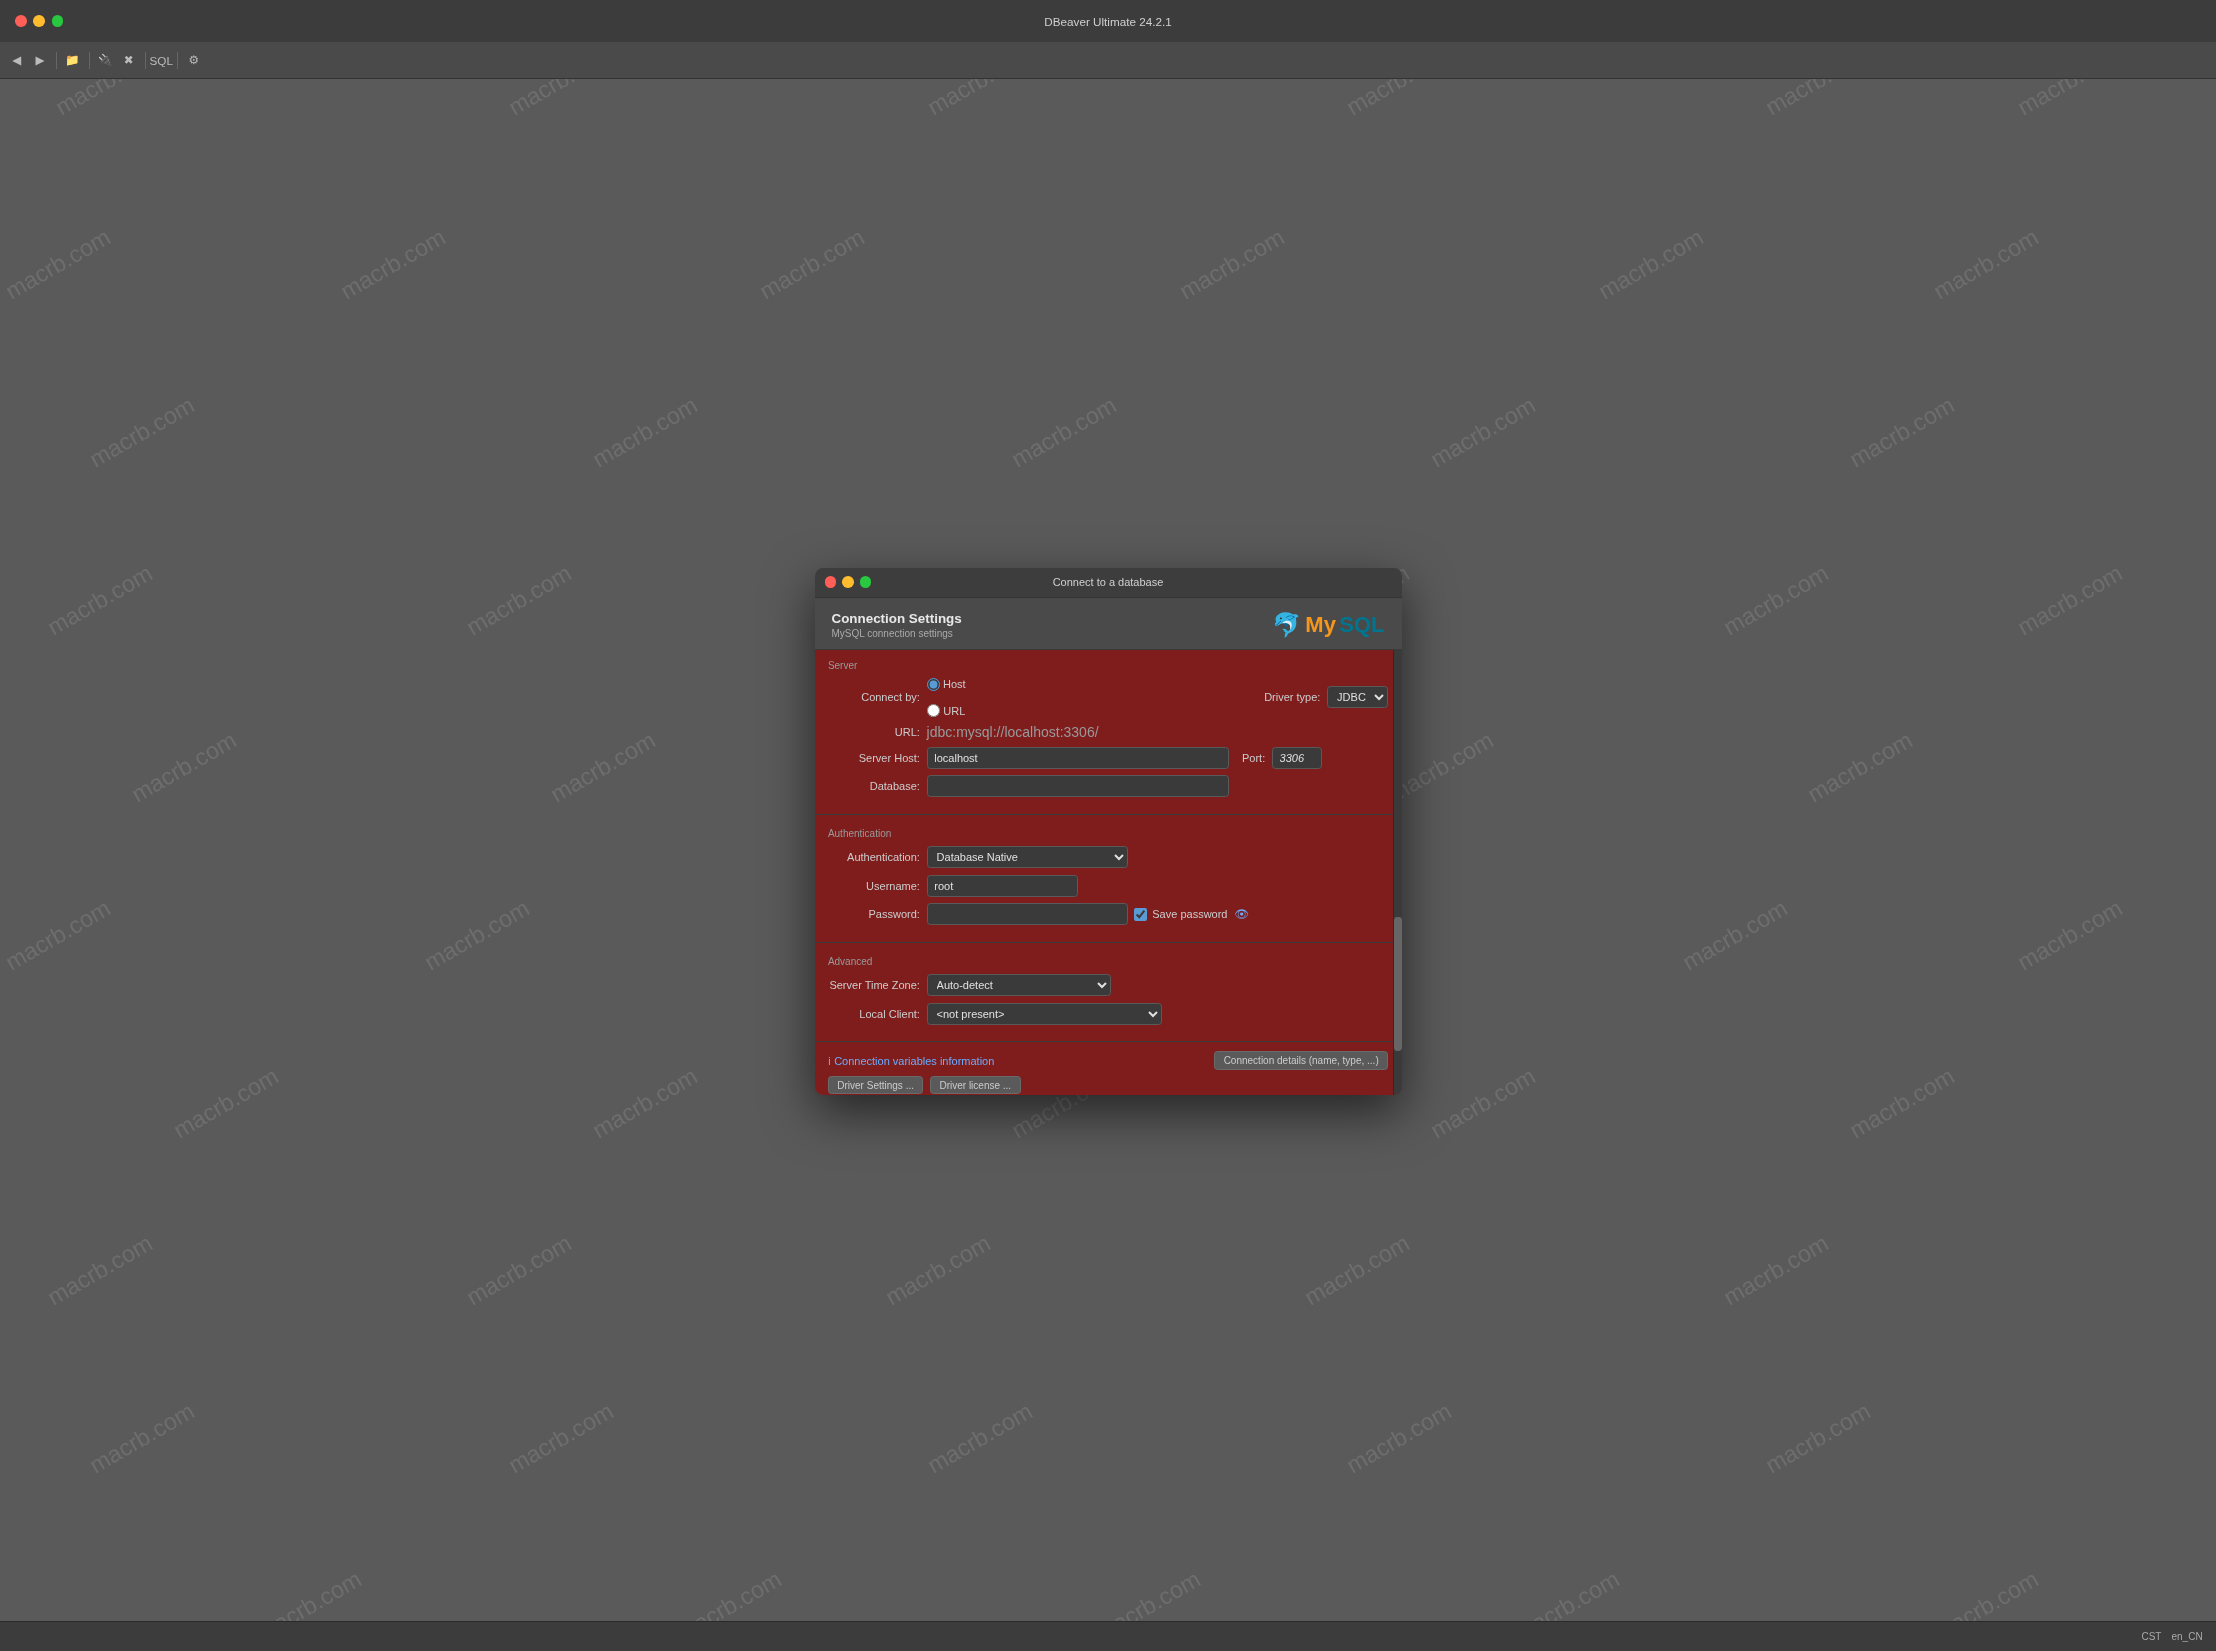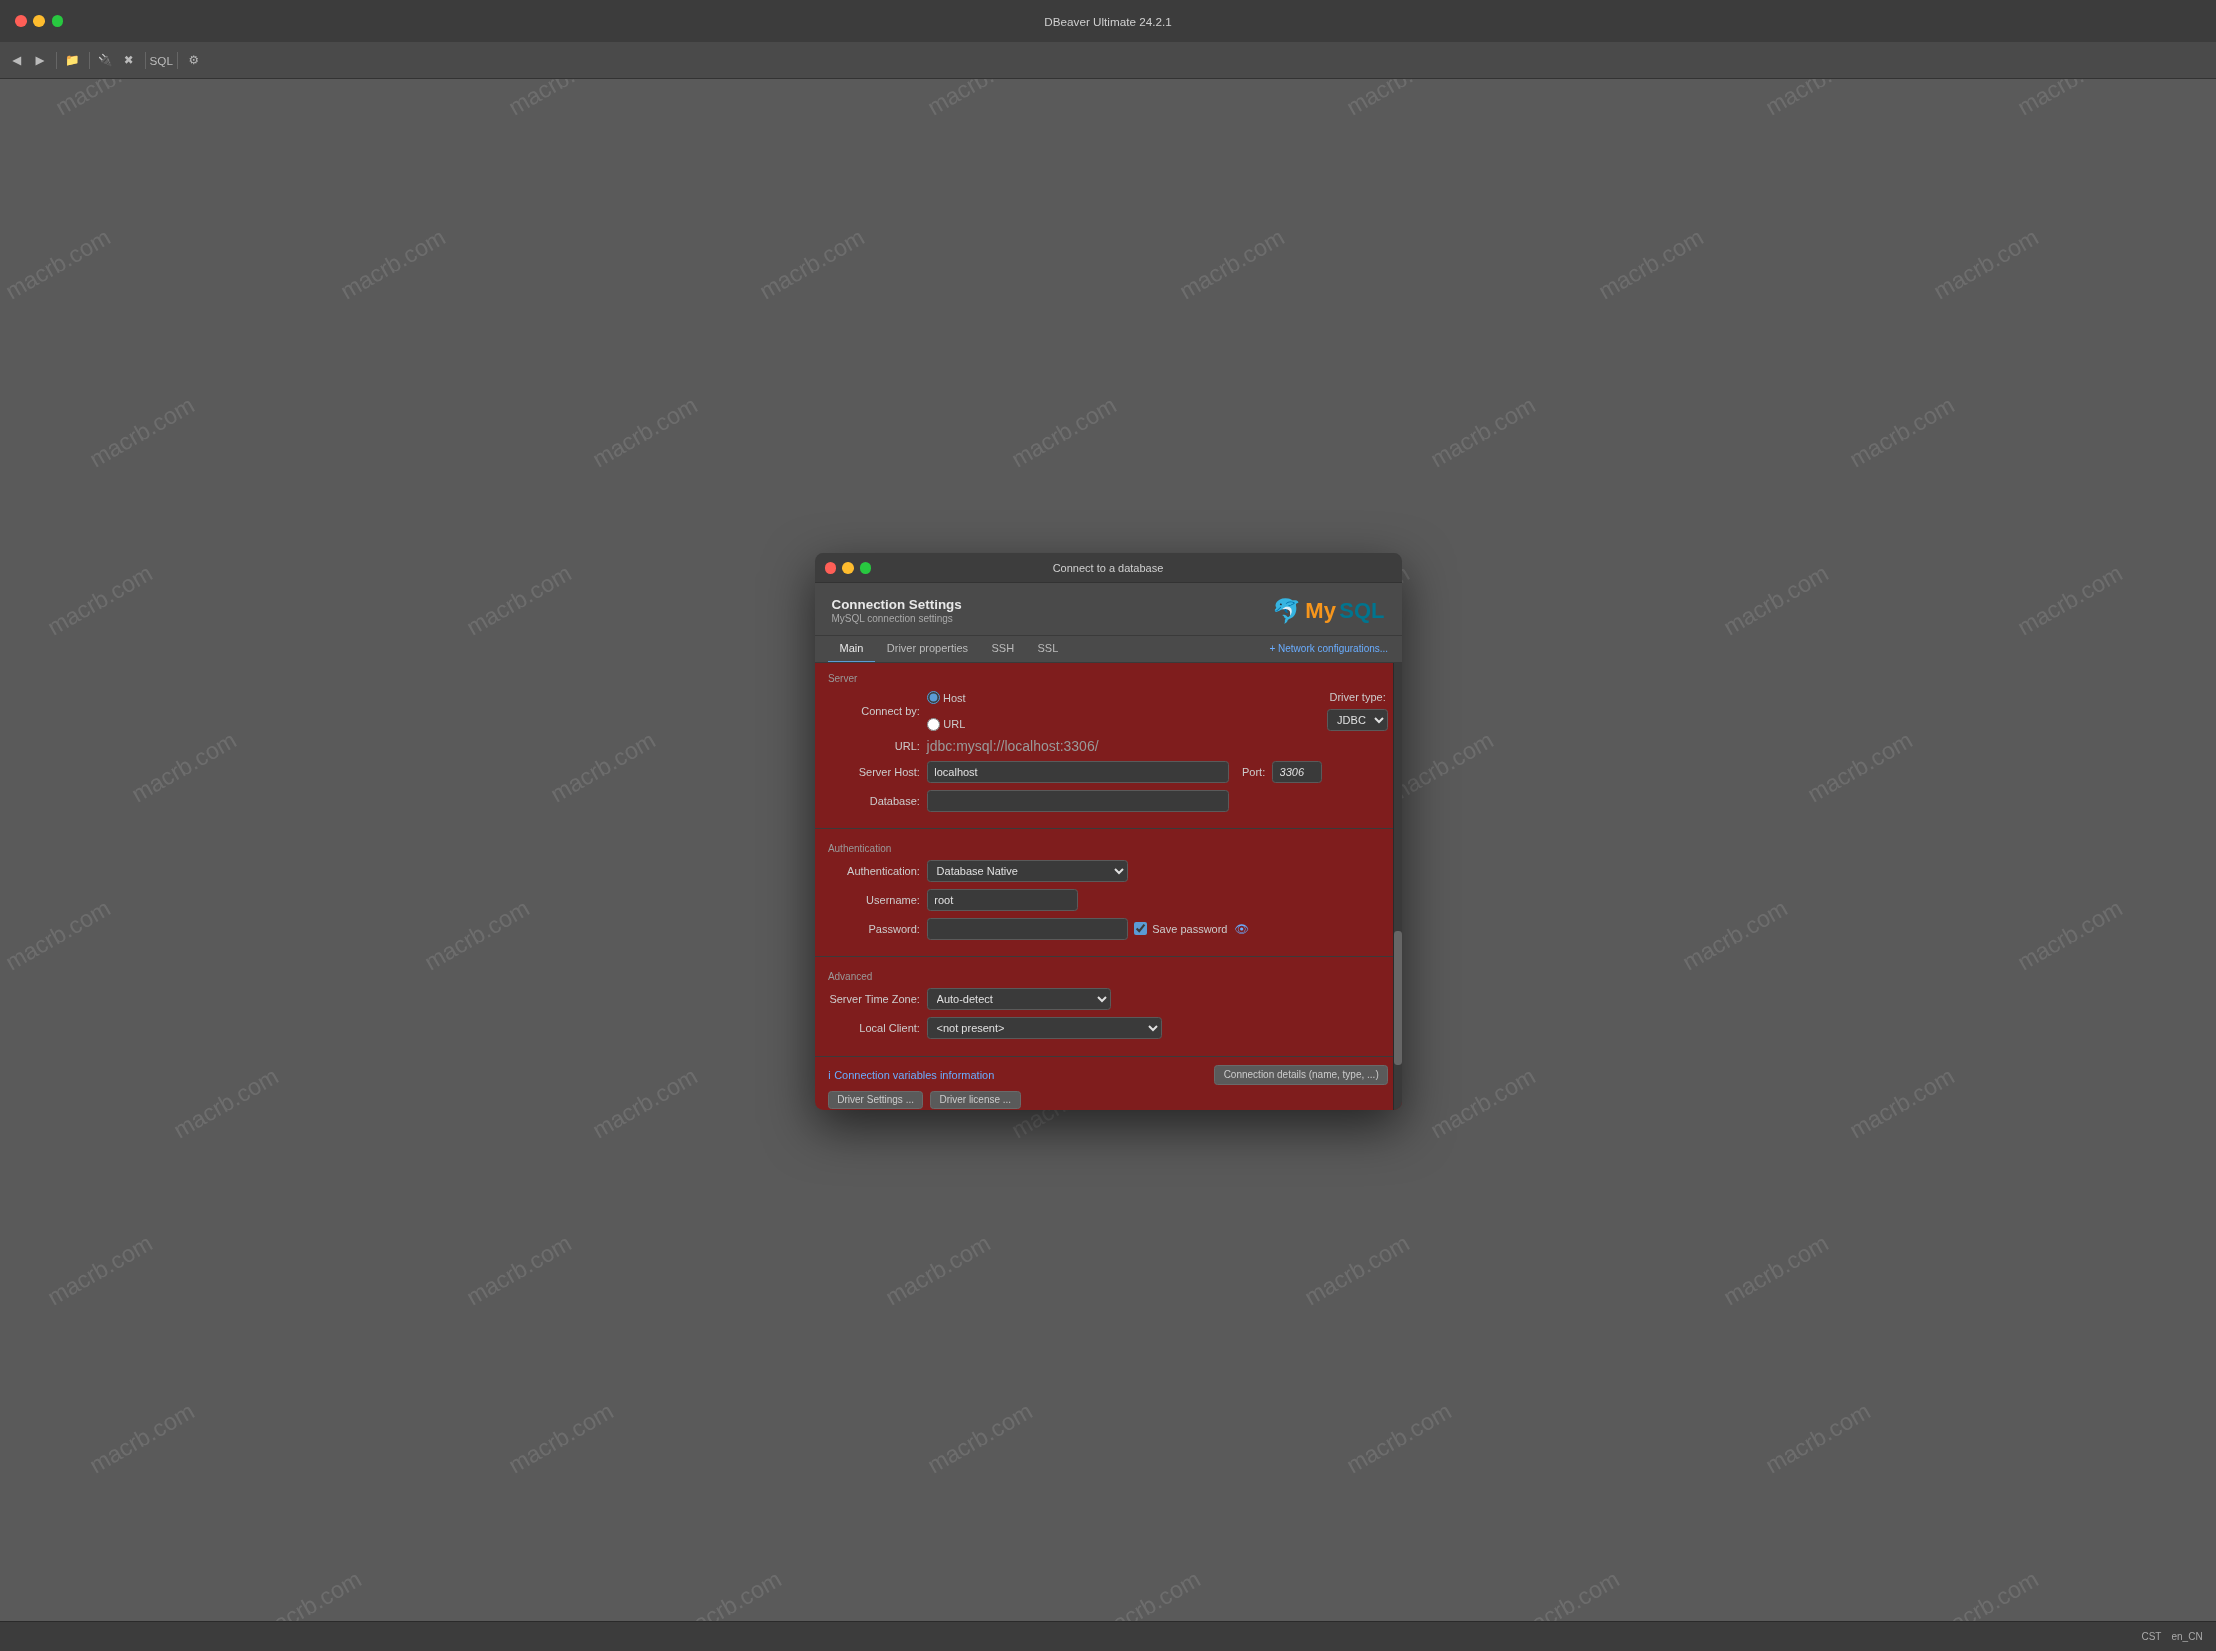--- a/index.html
+++ b/index.html
@@ -300,21 +300,20 @@
       color: #ccc;
       font-size: 11px;
       cursor: pointer;
     }
 
     .driver-type-group {
       display: flex;
       align-items: center;
       gap: 6.7px;
       margin-left: auto;
-      flex-direction: column;
     }
     .driver-type-label {
       color: #ccc;
       font-size: 11px;
     }
 
     select {
       background: #3a3a3a;
       border: 0.8px solid #5a5a5a;
       border-radius: 3.4px;
@@ -531,29 +530,20 @@
         <h2>Connection Settings</h2>
         <p>MySQL connection settings</p>
       </div>
       <div class="mysql-logo">
         <span class="mysql-logo-dolphin">🐬</span>
         <span class="mysql-logo-text">My</span>
           <span class="mysql-logo-sql">SQL</span>
       </div>
     </div>
 
-    <div class="dialog-tabs">
-      <div class="tabs-left">
-        <div class="tab active">Main</div>
-        <div class="tab">Driver properties</div>
-        <div class="tab">SSH</div>
-        <div class="tab">SSL</div>
-      </div>
-      <span class="network-config-link">+ Network configurations...</span>
-    </div>
 
     <div class="dialog-content" style="position:relative;">
 
       <div class="section">
         <div class="section-label">Server</div>
 
         <div class="form-row">
           <div class="form-label">Connect by:</div>
           <div class="form-field">
             <div class="radio-group">

